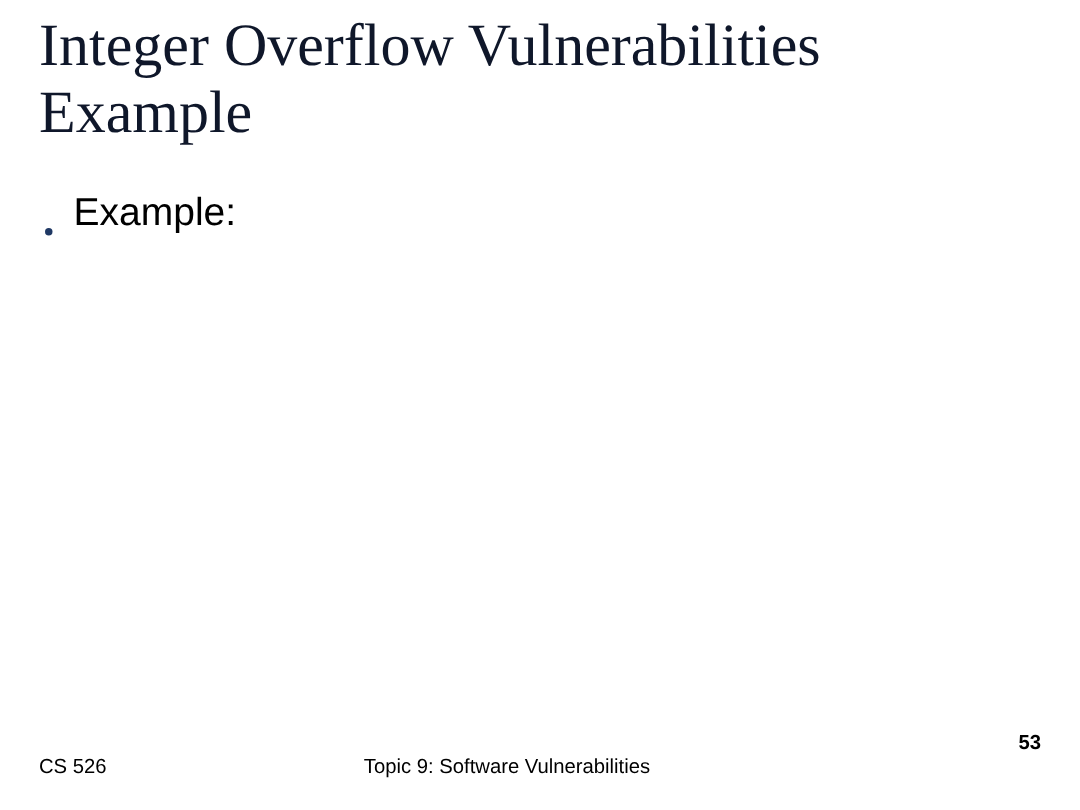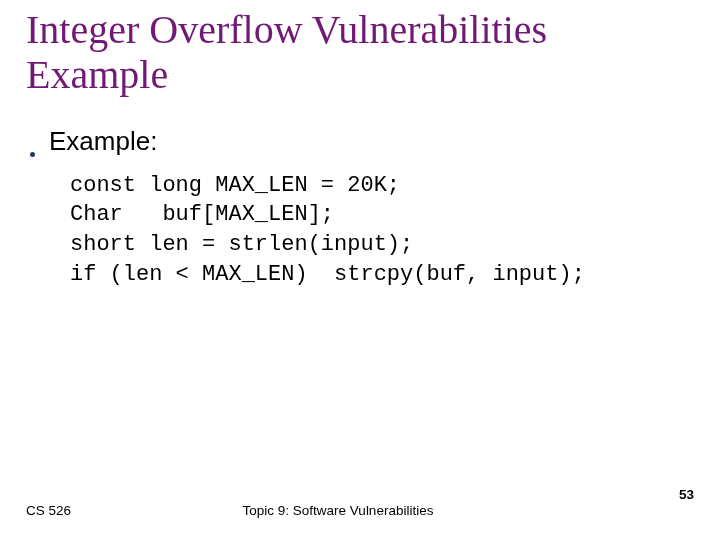--- a/index.html
+++ b/index.html
@@ -15,21 +15,21 @@
   }
   .slide {
     box-sizing: border-box;
     width: 720px;
     height: 540px;
     padding: 8px 26px 0 26px;
     position: relative;
   }
   .title {
     font-family: "Times New Roman", Times, serif;
-    color: #701a75; 
+    color: #0f172a; 
     font-size: 40px;
     line-height: 1.12;
     margin: 0 0 28px 0;
     font-weight: 400;
   }
   .bullet-row {
     display: flex;
     align-items: flex-end;
     margin-left: 4px;
     margin-bottom: 14px;
@@ -80,24 +80,20 @@
 
 <div class="slide">
 
   <h1 class="title">Integer Overflow Vulnerabilities Example</h1>
 
   <div class="bullet-row">
     <span class="bullet-dot"></span>
     <span class="bullet-text">Example:</span>
   </div>
 
-  <div class="codeblock"><span>const long MAX_LEN = 20K;</span>
-<span>Char   buf[MAX_LEN];</span>
-<span>short len = strlen(input);</span>
-<span>if (len &lt; MAX_LEN)  strcpy(buf, input);</span></div>
 
   <div class="qa">
   </div>
 
   <div class="footer">
     <span class="footer-left">CS 526</span>
     <span class="footer-center">Topic 9: Software Vulnerabilities</span>
     <span class="footer-right">53</span>
   </div>
 

